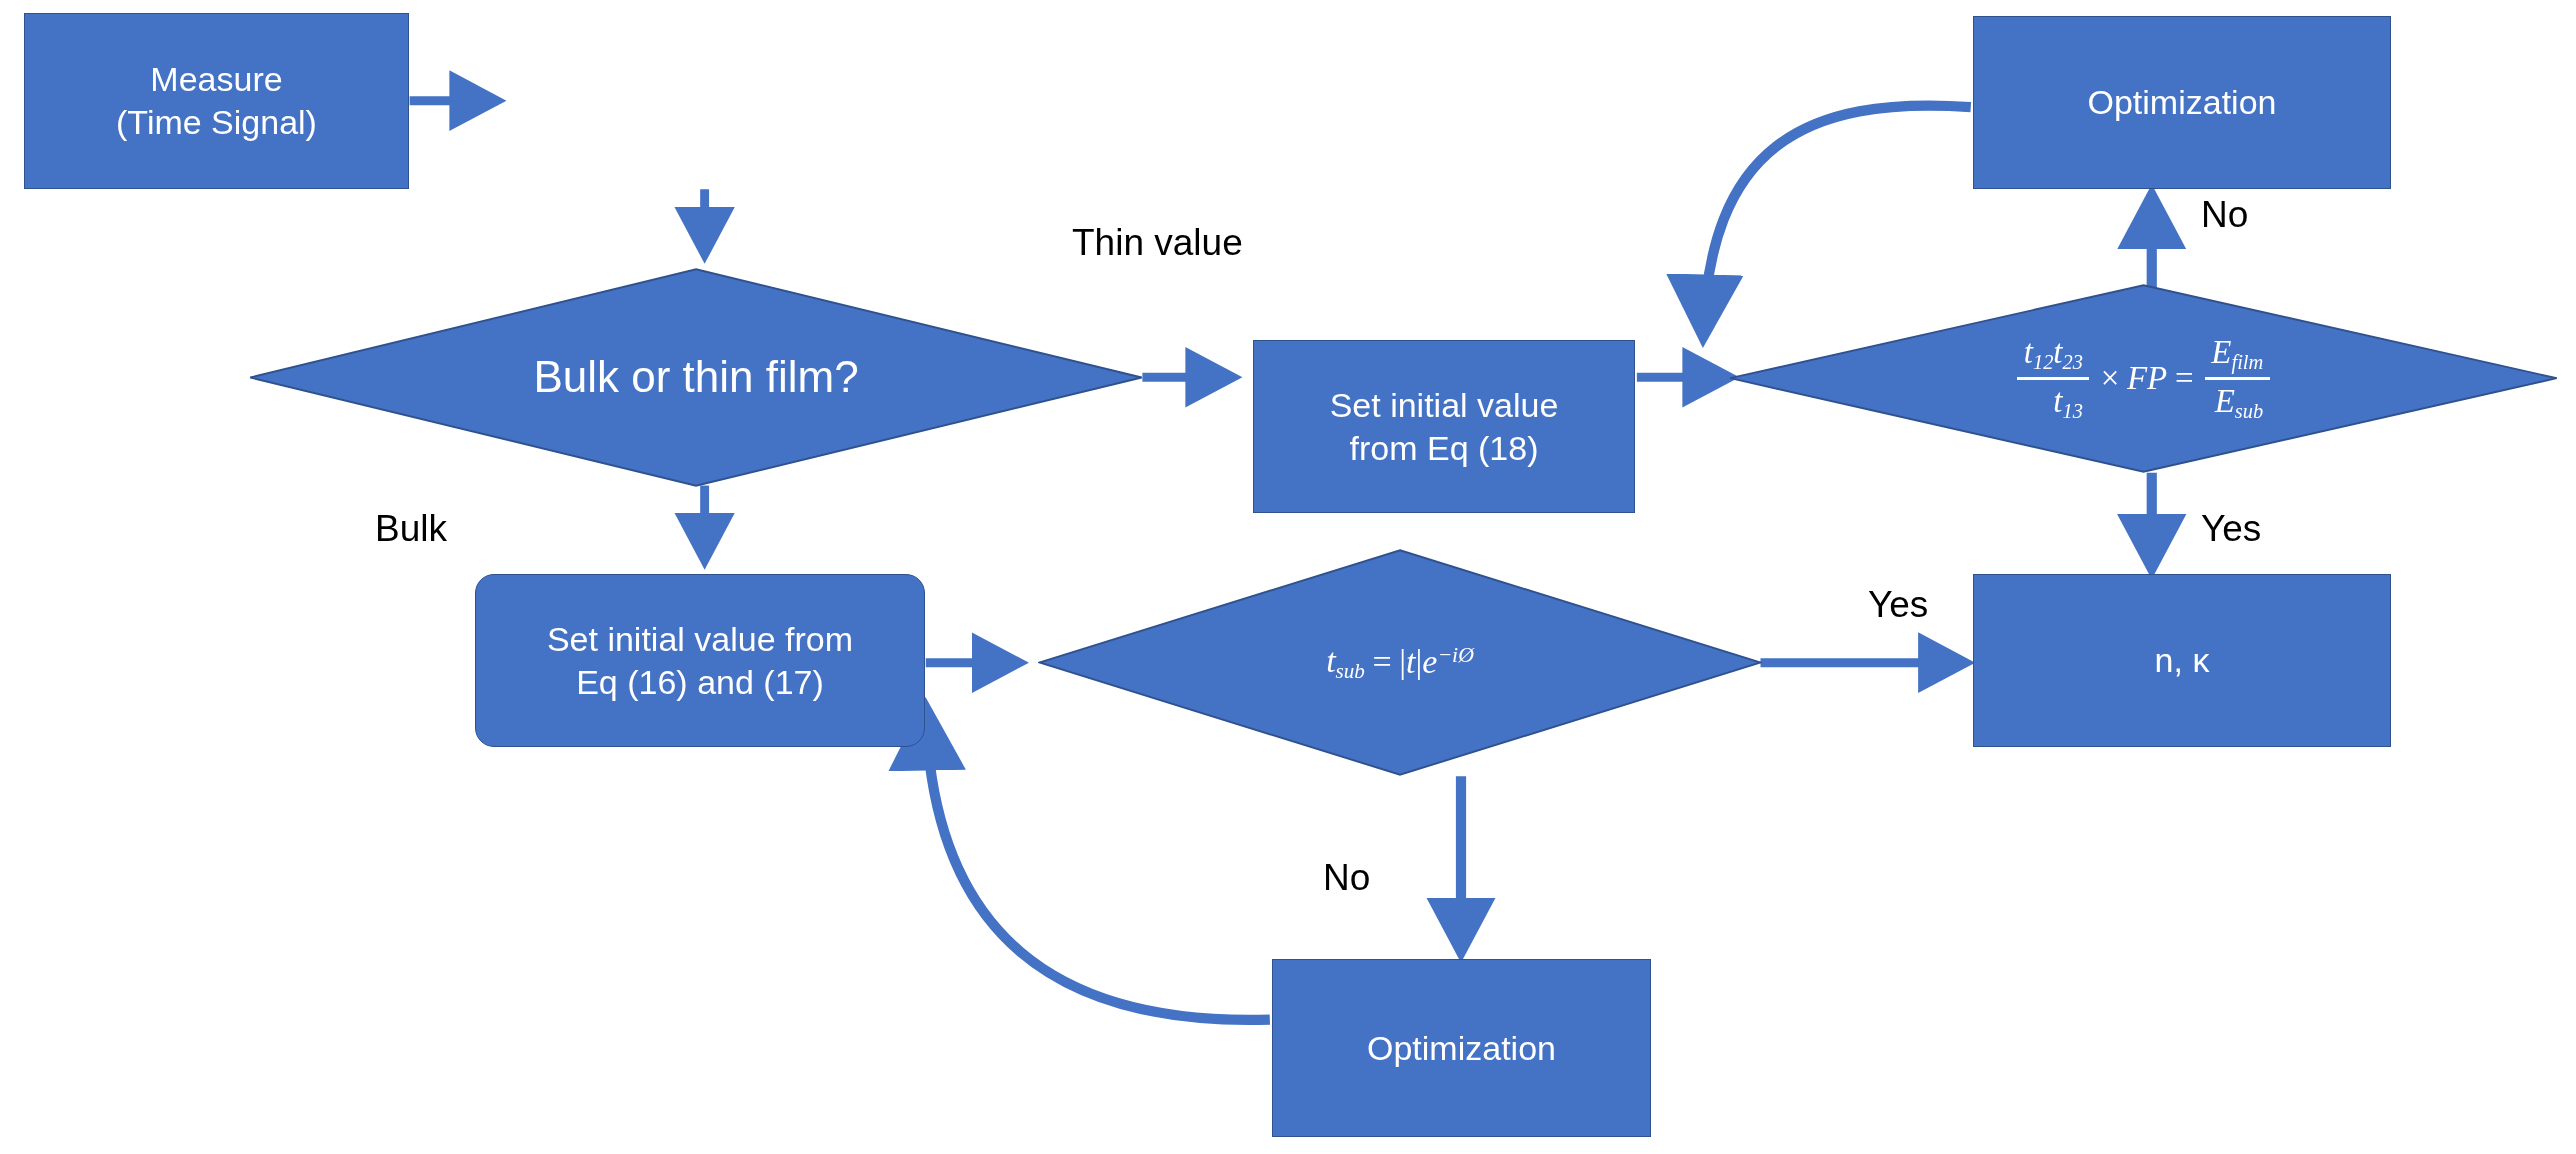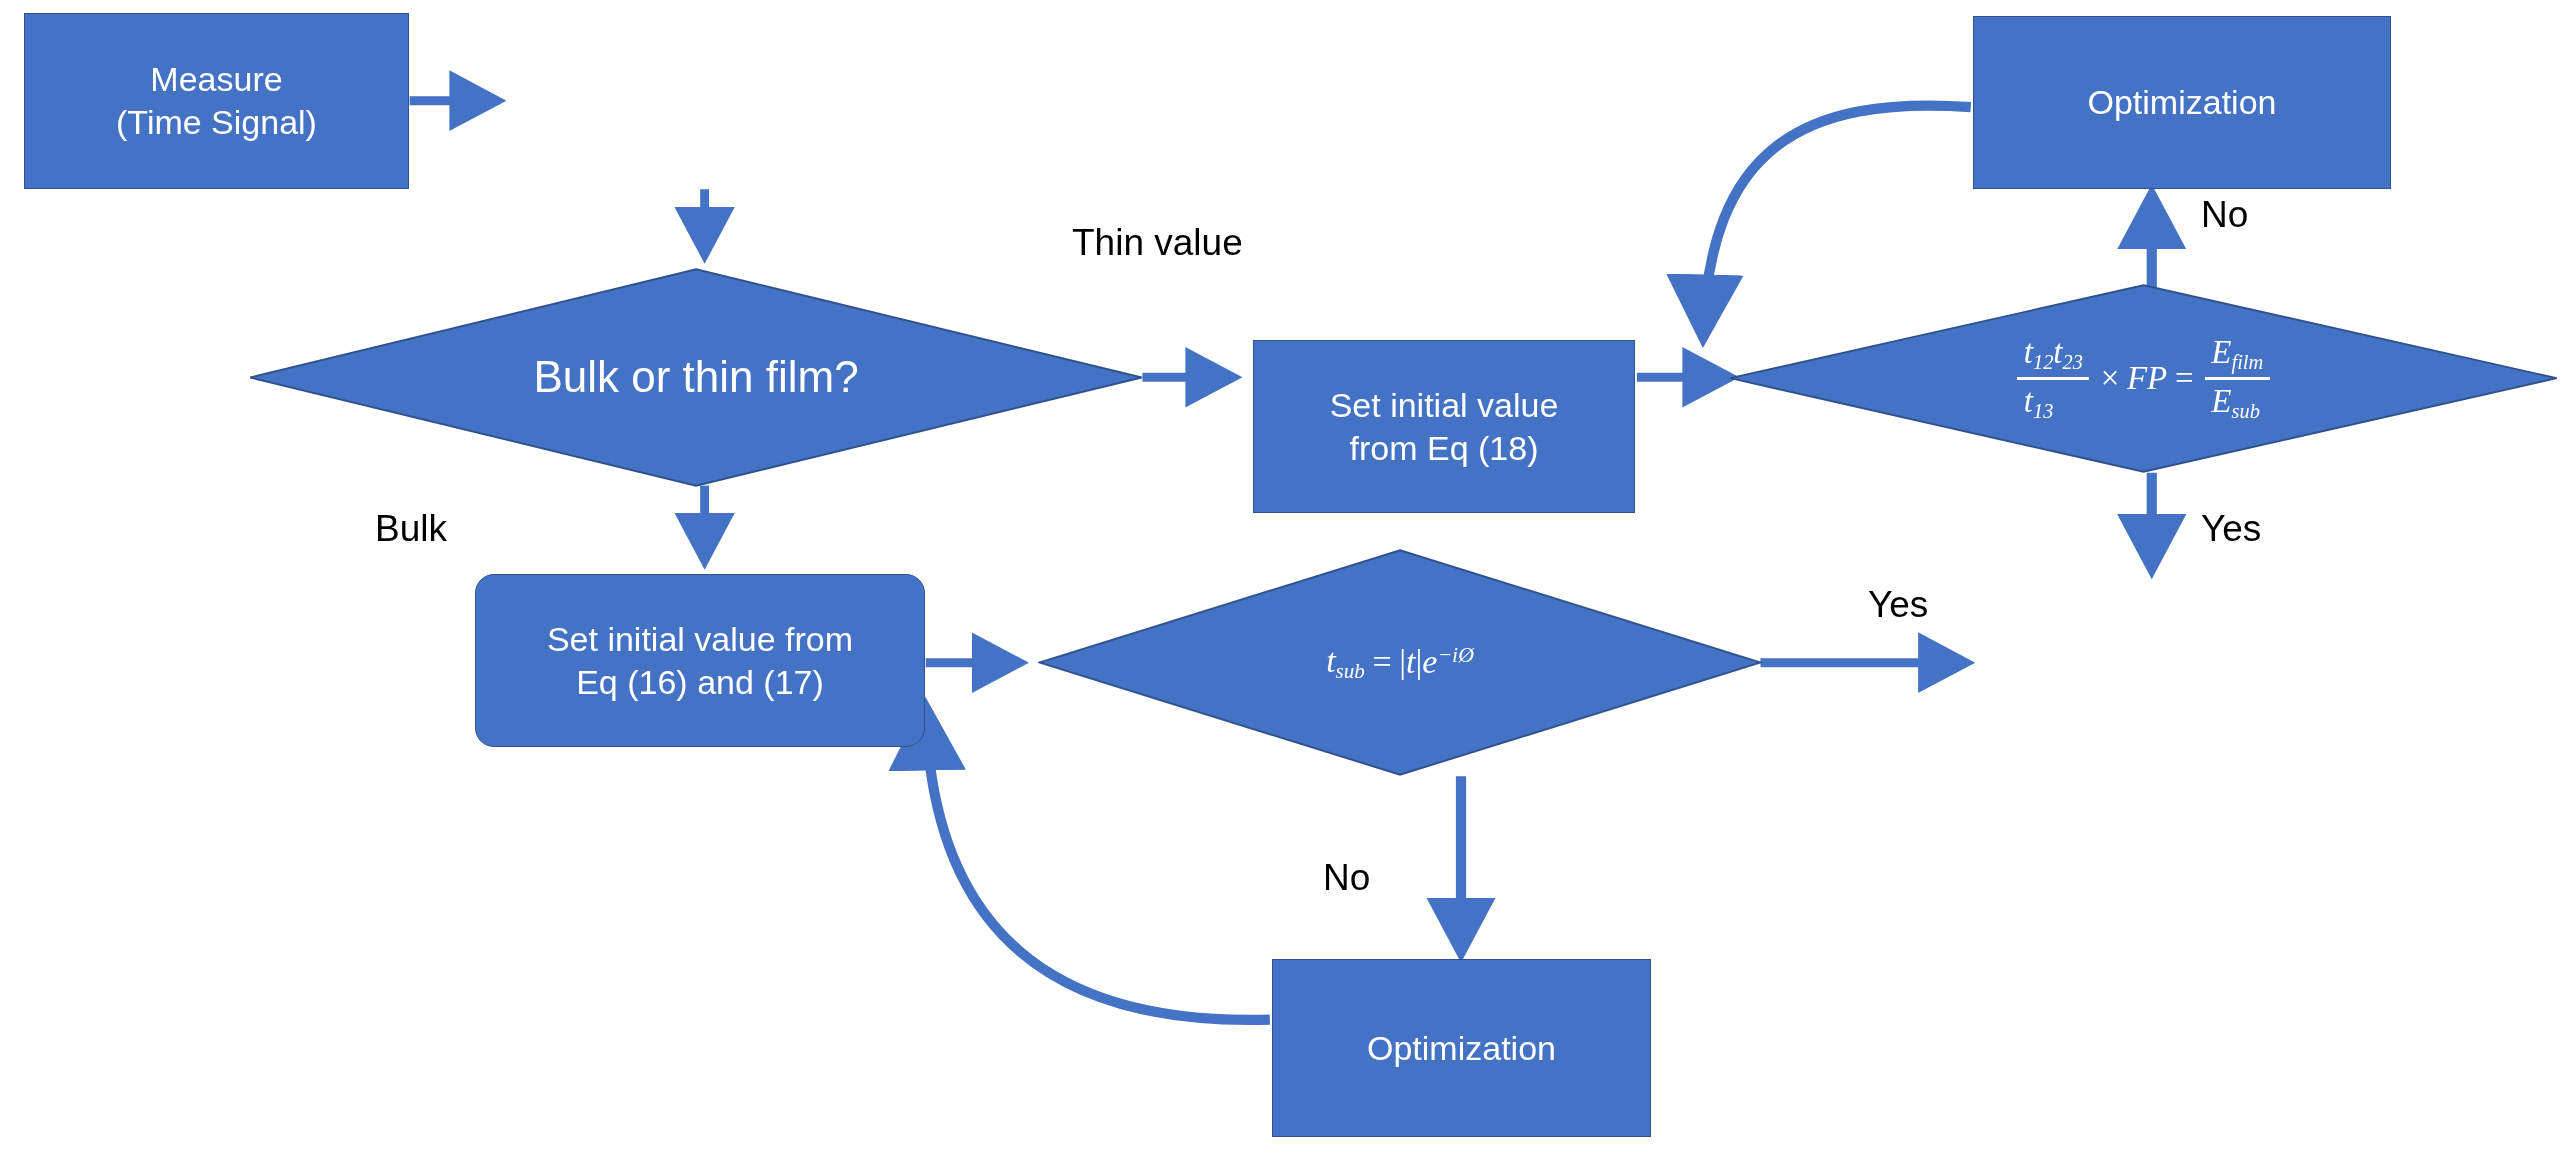--- a/index.html
+++ b/index.html
@@ -74,21 +74,21 @@
     font-style:italic;
     color:#ffffff;
     display:inline-flex;
     align-items:center;
     justify-content:center;
     white-space:nowrap;
   }
   .frac{
     display:inline-flex;
     flex-direction:column;
-    align-items:flex-start;
+    align-items:flex-end;
     justify-content:center;
     vertical-align:middle;
     margin:0 3.8px;
   }
   .frac .num{padding:0 6.4px 1.3px 6.4px;}
   .frac .den{padding:1.3px 6.4px 0 6.4px;}
   .frac .bar{
     width:100%;
     height:2.5px;
     background:#ffffff;
@@ -175,20 +175,23 @@
         <span class="bar"></span>
         <span class="den">E<sub>sub</sub></span>
       </span>
     </span>
   </div>
 
   <div class="node proc" style="left:1973px; top:16px; width:418px; height:173px;">
     <span>Optimization</span>
   </div>
 
+  <div class="node proc" style="left:1973px; top:574px; width:418px; height:173px;">
+    <span>n, κ</span>
+  </div>
 
   <div class="node proc" style="left:475px; top:574px; width:450px; height:173px;border-radius:19px;">
     <span>Set initial value from
 Eq (16) and (17)</span>
   </div>
 
   <div class="diamond-wrap" style="left:1038px; top:549px; width:724px; height:227px;">
     <svg class="diamond-shape" viewBox="0 0 1136 356" preserveAspectRatio="none">
       <polygon points="568,2 1134,178 568,354 2,178" fill="#4472C4" stroke="#2F528F" stroke-width="3"></polygon>
     </svg>

